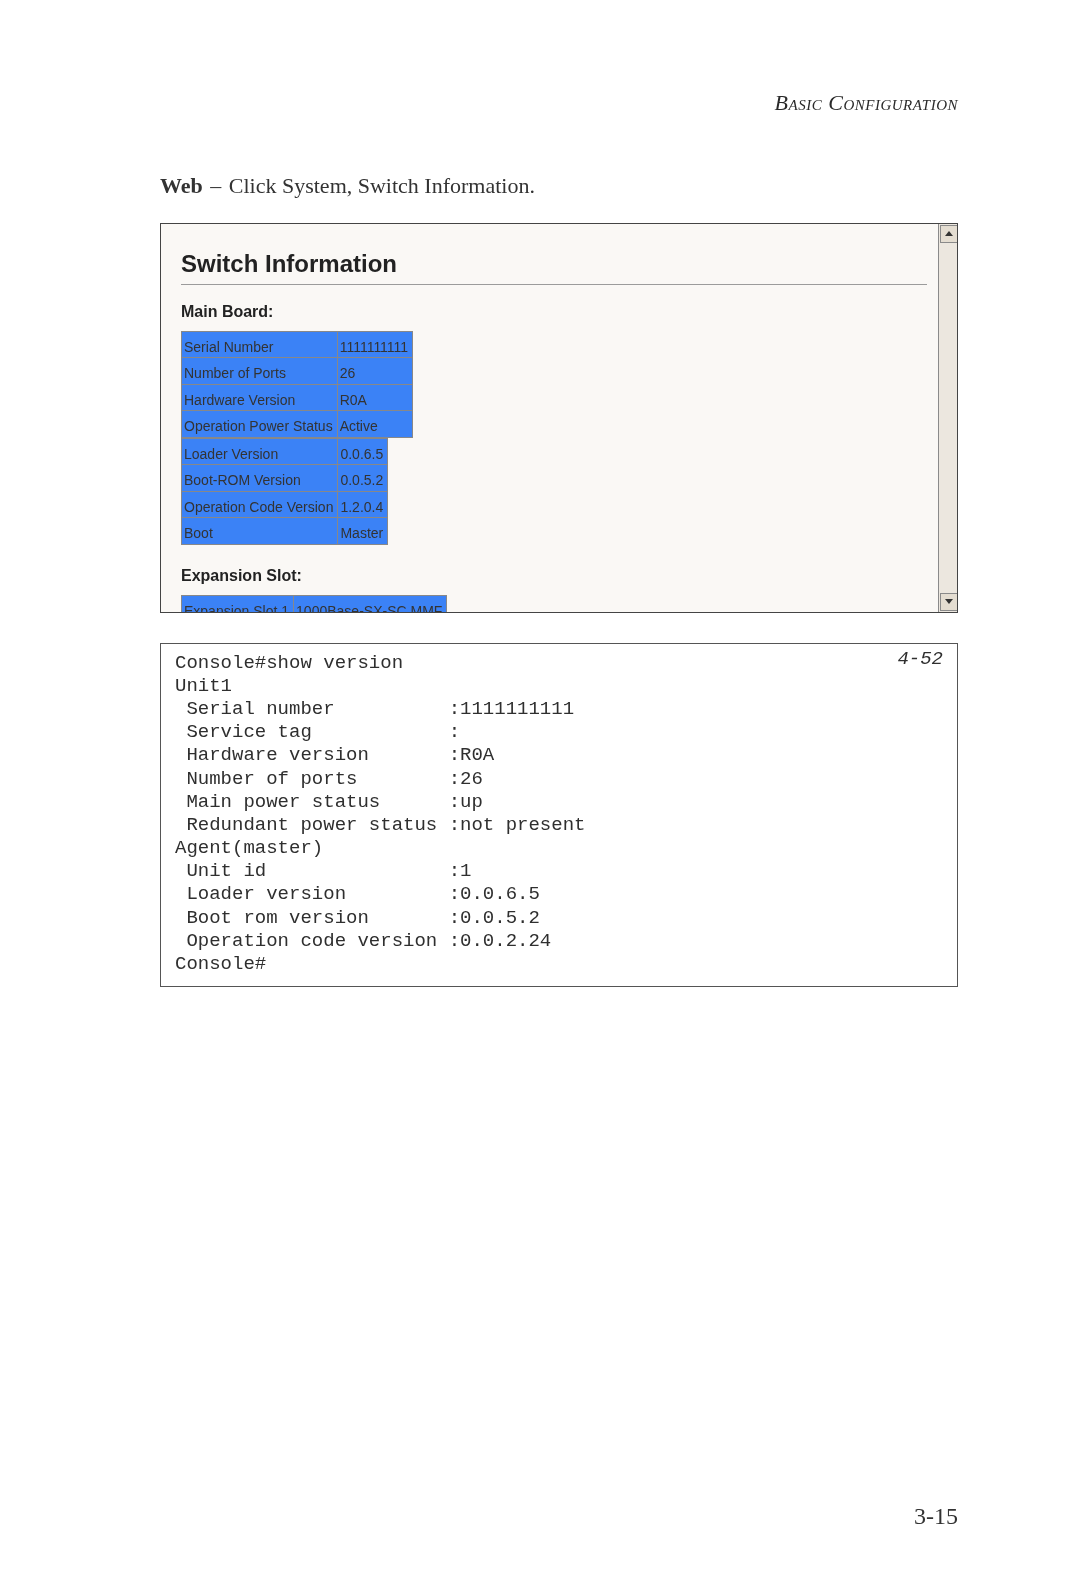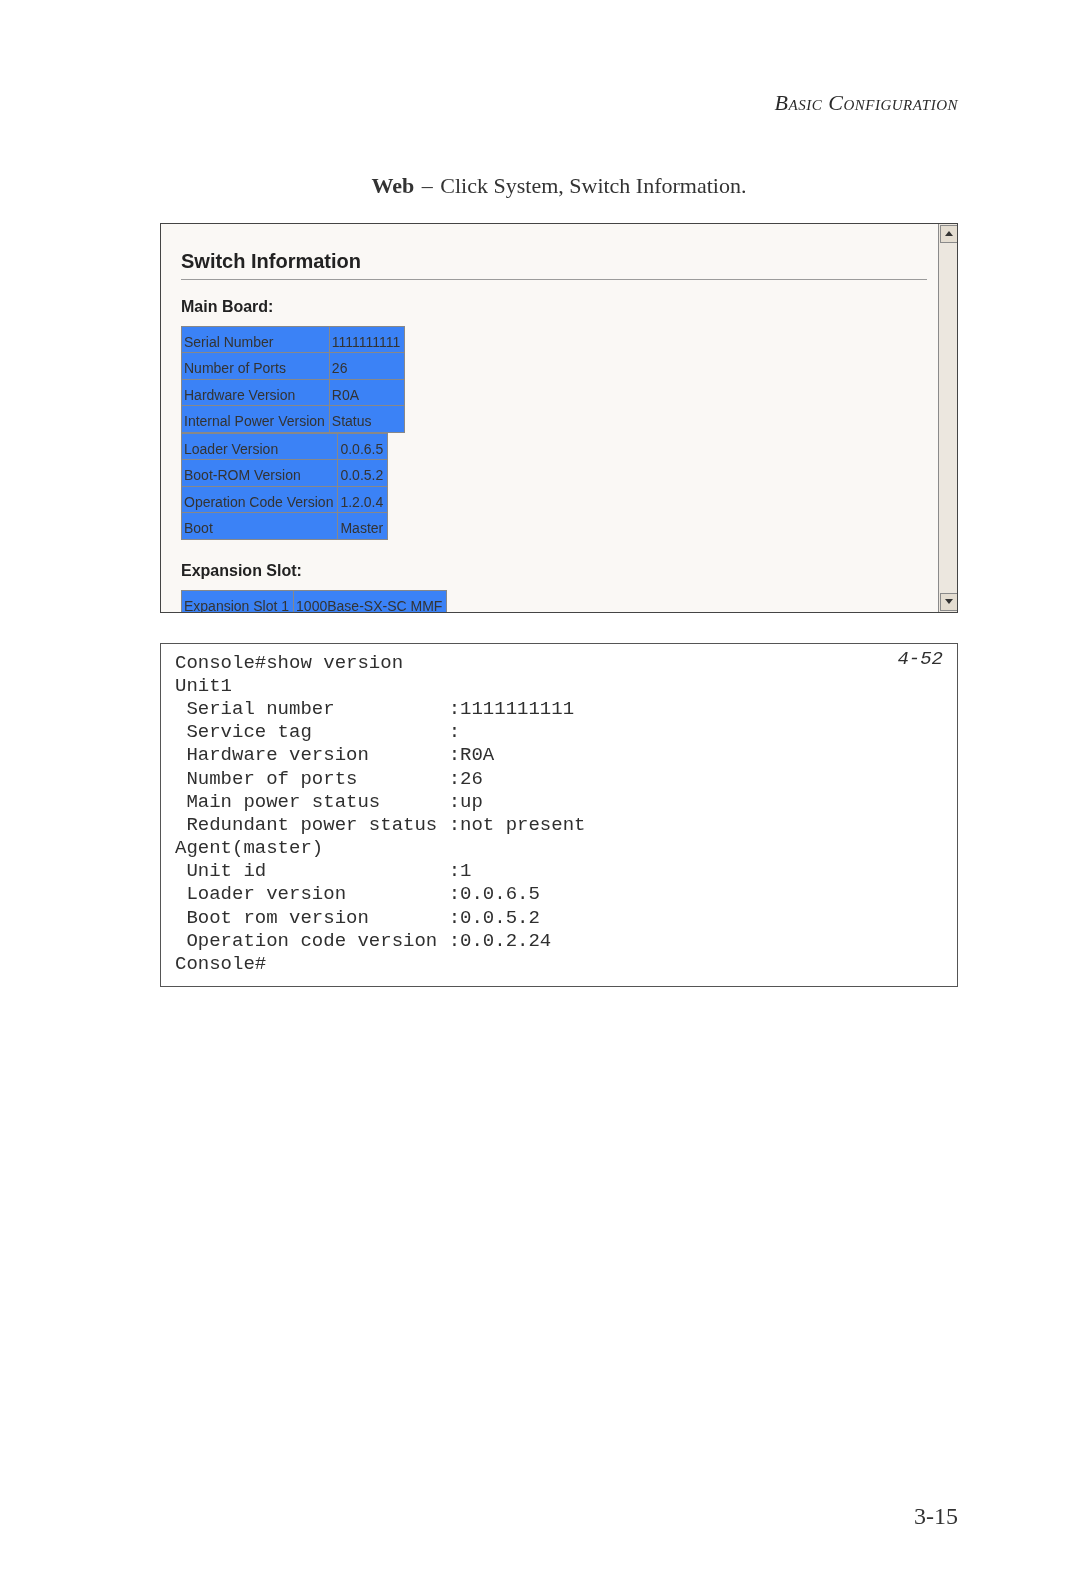--- a/index.html
+++ b/index.html
@@ -24,21 +24,20 @@
     font-family: Georgia, serif;
     font-size: 22px;
     color: #2a2a2a;
     margin-bottom: 55px;
     letter-spacing: 0.5px;
   }
   .prose {
     font-size: 22px;
     line-height: 1.35;
     margin: 0 0 22px 0;
-    text-align: center;
   }
   .prose .bold {
     font-weight: bold;
   }
   .en-dash { padding: 0 2px; }
 
   
   .web-frame {
     border: 1px solid #444;
     background: #faf8f5;
@@ -69,21 +68,21 @@
   }
   .sb-arrow.up { border-bottom: 5px solid #333; }
   .sb-arrow.down { border-top: 5px solid #333; }
 
   .web-content {
     padding: 20px 30px 10px 20px;
   }
   .panel-title {
     font-family: Arial, Helvetica, sans-serif;
     font-weight: bold;
-    font-size: 20px;
+    font-size: 24px;
     margin: 6px 0 2px 0;
     color: #222;
   }
   .panel-hr {
     border: none;
     border-top: 1px solid #9b9b9b;
     margin: 6px 0 18px 0;
   }
   .section-head {
     font-family: Arial, Helvetica, sans-serif;
@@ -161,22 +160,22 @@
         </tr>
         <tr>
           <td class="k">Number of Ports</td>
           <td class="v">26</td>
         </tr>
         <tr>
           <td class="k">Hardware Version</td>
           <td class="v">R0A</td>
         </tr>
         <tr>
-          <td class="k">Internal Power Version</td>
-          <td class="v">Status</td>
+          <td class="k">Operation Power Status</td>
+          <td class="v">Active</td>
         </tr>
       </tbody>
         </table>
 
       <table class="kv-table">
         <tbody>
             <tr>
           <td class="k">Loader Version</td>
           <td class="v">0.0.6.5</td>
         </tr>

